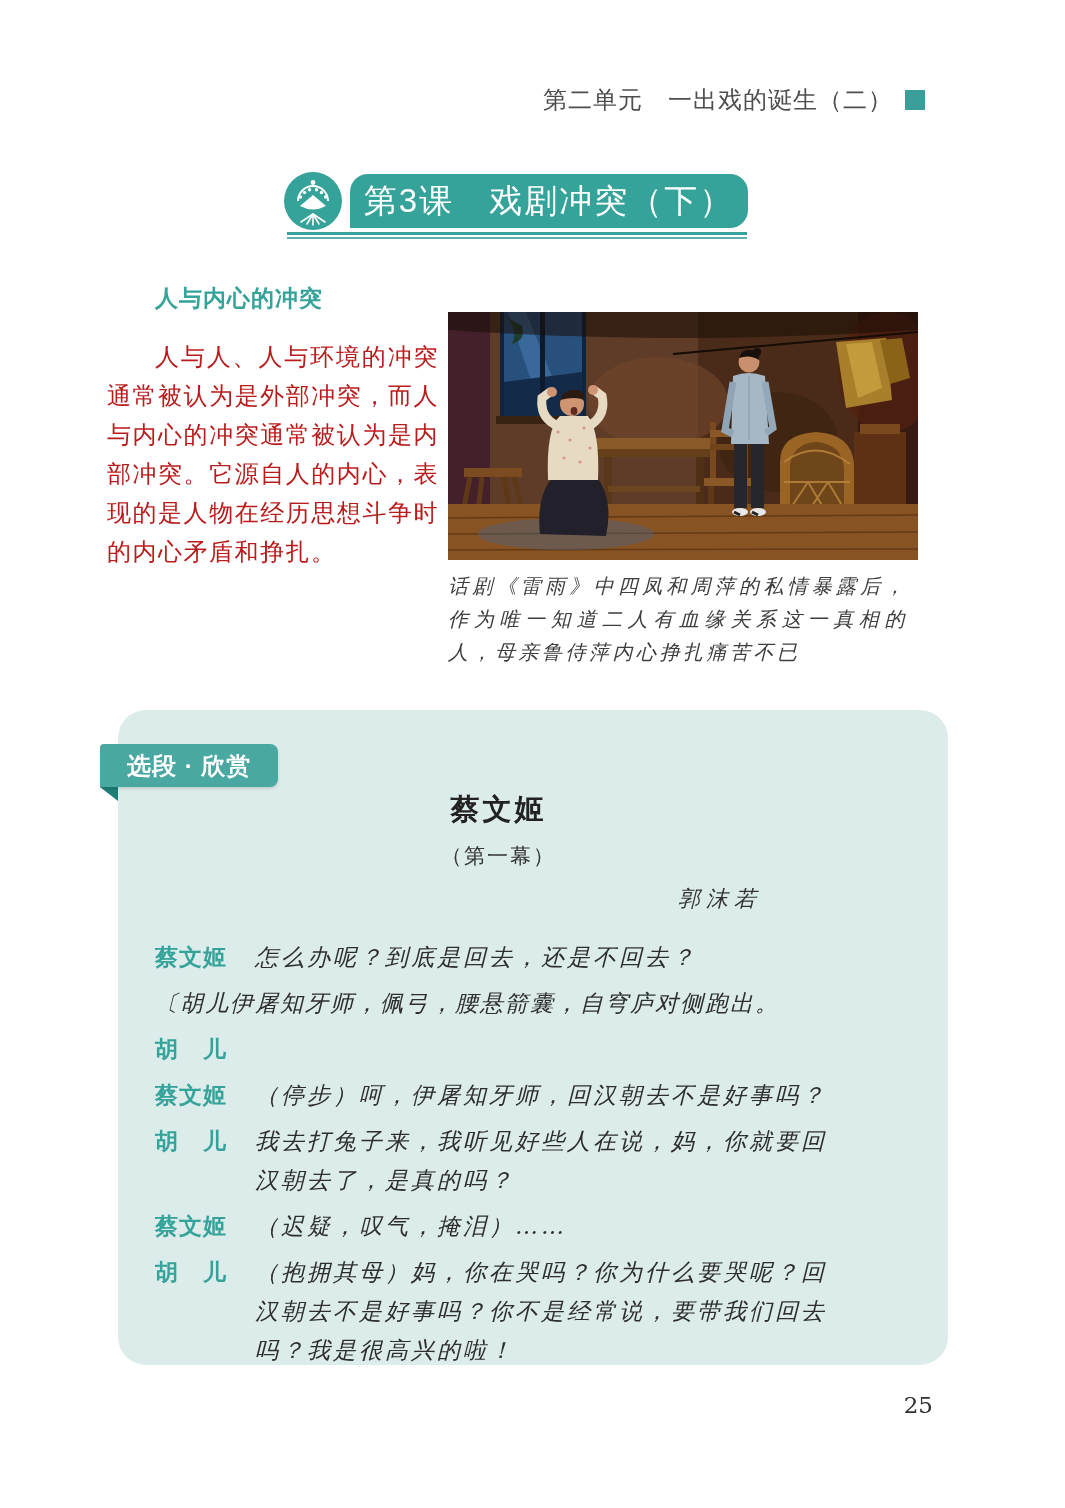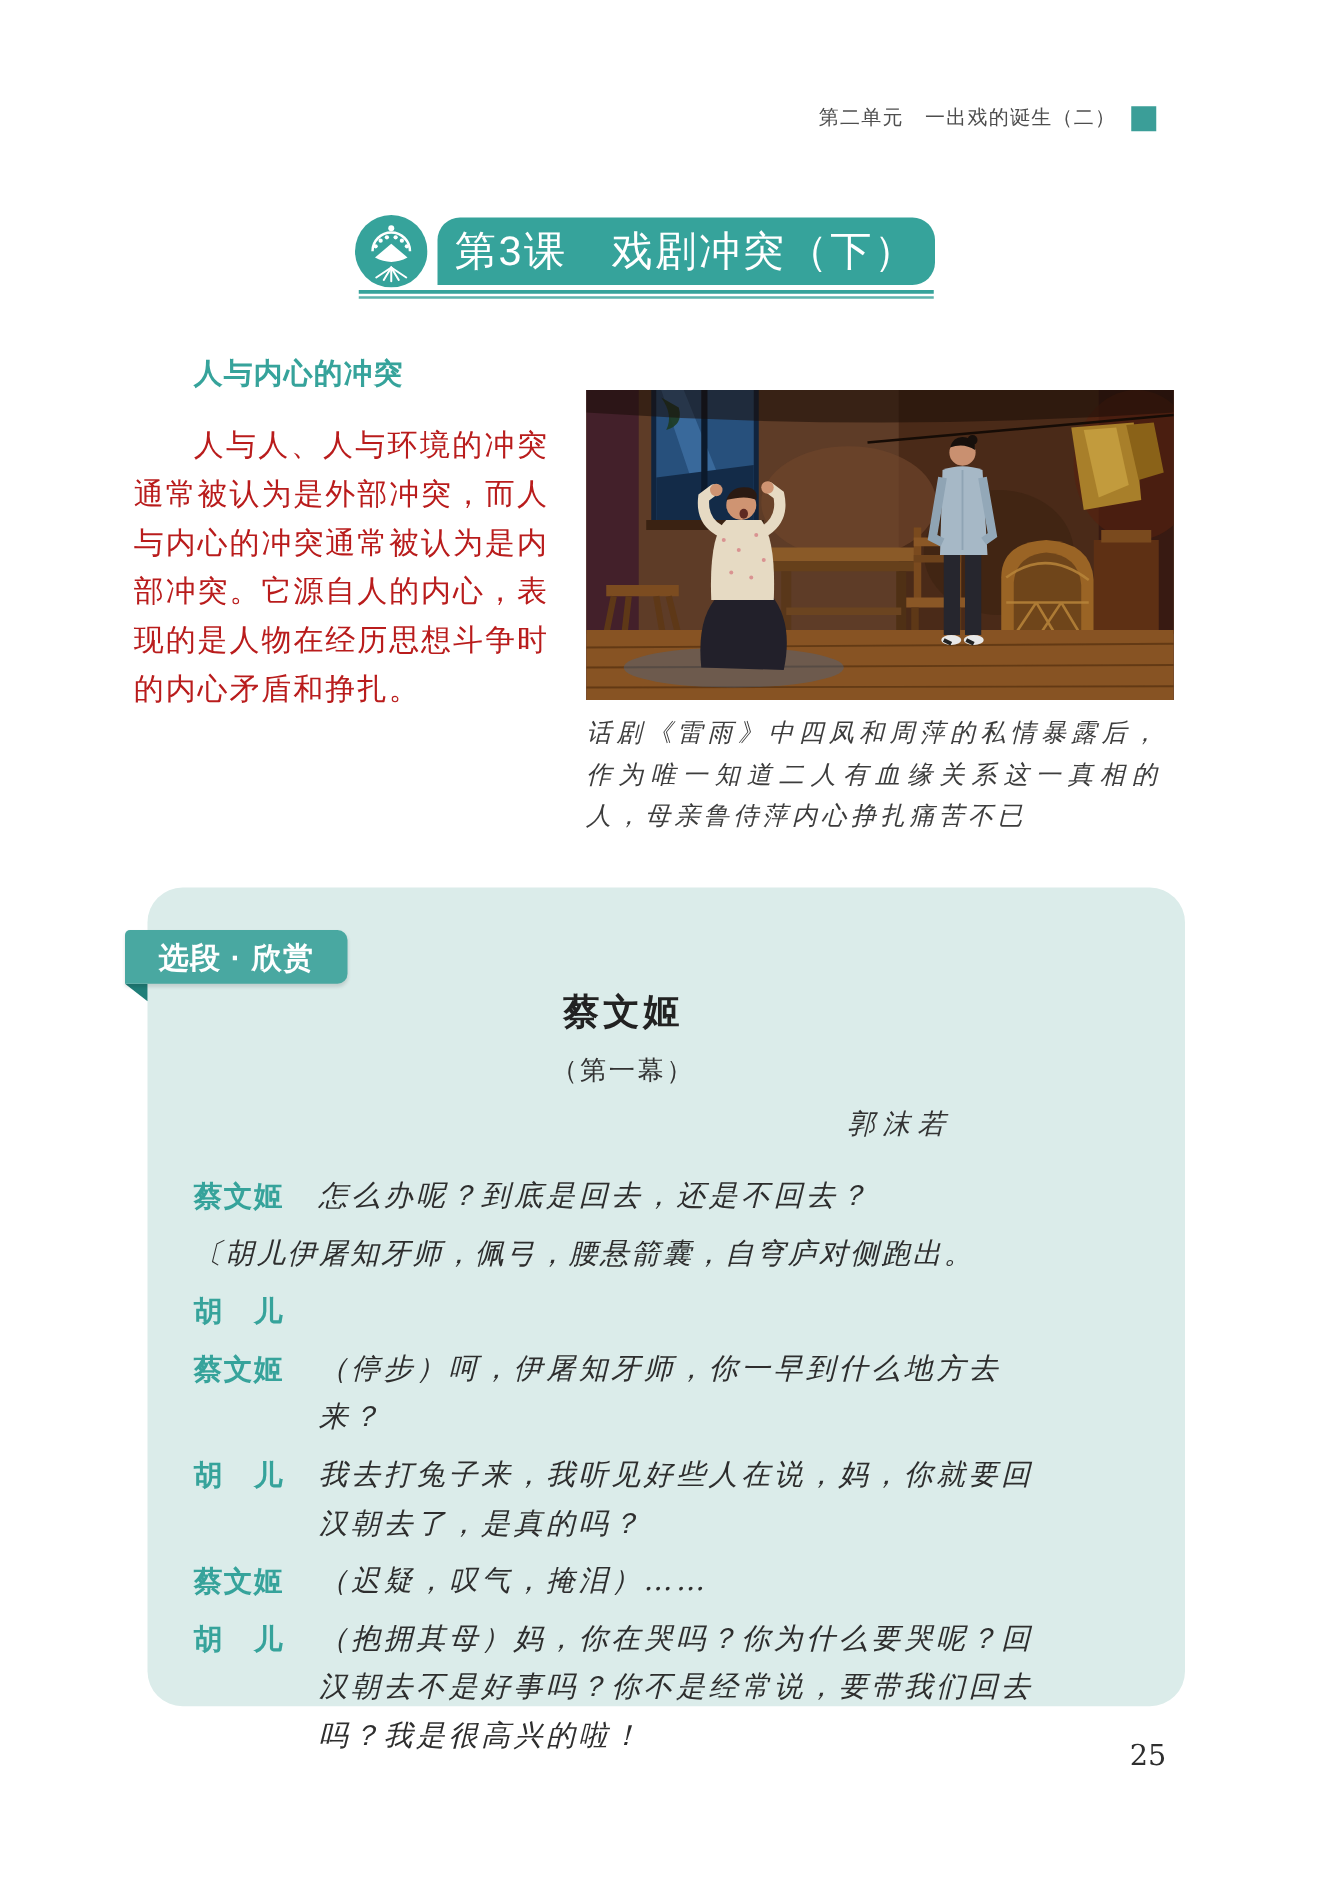--- a/index.html
+++ b/index.html
@@ -17,21 +17,21 @@
   
   .running-head {
     position: absolute;
     top: 84px;
     right: 140px;
     display: flex;
     align-items: center;
     gap: 12px;
   }
   .running-head .rh-text {
-    font-size: 16px;
+    font-size: 24px;
     letter-spacing: 1px;
     color: #4e4e4e;
     font-weight: 500;
   }
   .running-head .rh-square {
     width: 20px;
     height: 20px;
     background: #3b9e98;
   }
 
@@ -99,21 +99,21 @@
     line-height: 39px;
     letter-spacing: 1.5px;
     color: #b91c1c;
     text-align: justify;
     text-indent: 2em;
   }
 
   .figure-block {
     position: absolute;
     top: 312px;
-    left: 469px;
+    left: 448px;
     width: 470px;
   }
   .stage-photo {
     width: 470px;
     height: 248px;
     display: block;
   }
   .figure-caption {
     margin-top: 10px;
     width: 460px;
@@ -385,21 +385,21 @@
         <span class="speech">怎么办呢？到底是回去，还是不回去？</span>
       </div>
       <div class="line stage">
         <span class="speech">〔胡儿伊屠知牙师，佩弓，腰悬箭囊，自穹庐对侧跑出。</span>
       </div>
       <div class="line">
         <span class="speaker">胡　儿</span>
       </div>
       <div class="line">
         <span class="speaker">蔡文姬</span>
-        <span class="speech">（停步）呵，伊屠知牙师，你一早到什么地方去来？</span>
+        <span class="speech">（停步）呵，伊屠知牙师，回汉朝去不是好事吗？</span>
       </div>
       <div class="line">
         <span class="speaker">胡　儿</span>
         <span class="speech">我去打兔子来，我听见好些人在说，妈，你就要回汉朝去了，是真的吗？</span>
       </div>
       <div class="line">
         <span class="speaker">蔡文姬</span>
         <span class="speech">（迟疑，叹气，掩泪）……</span>
       </div>
       <div class="line">

